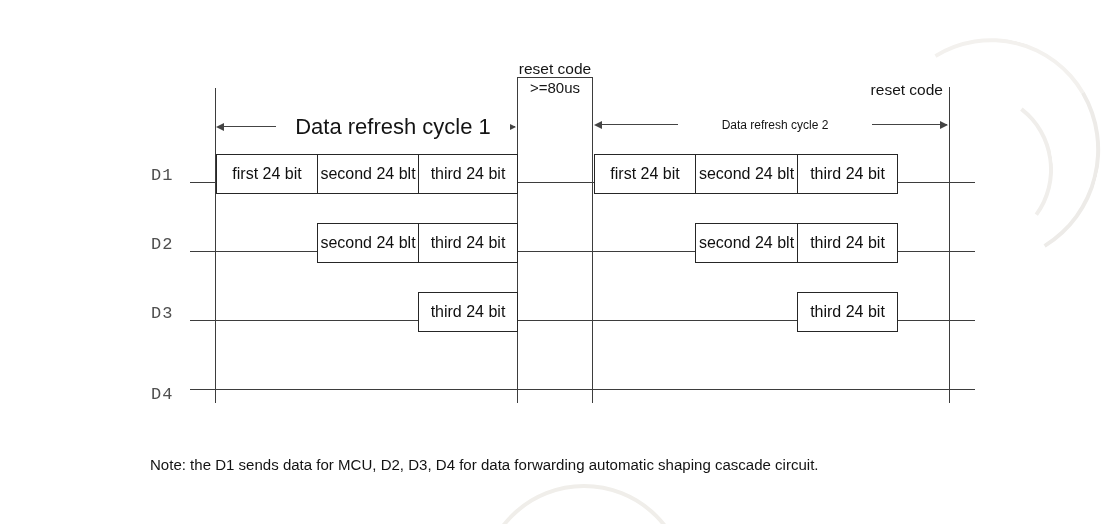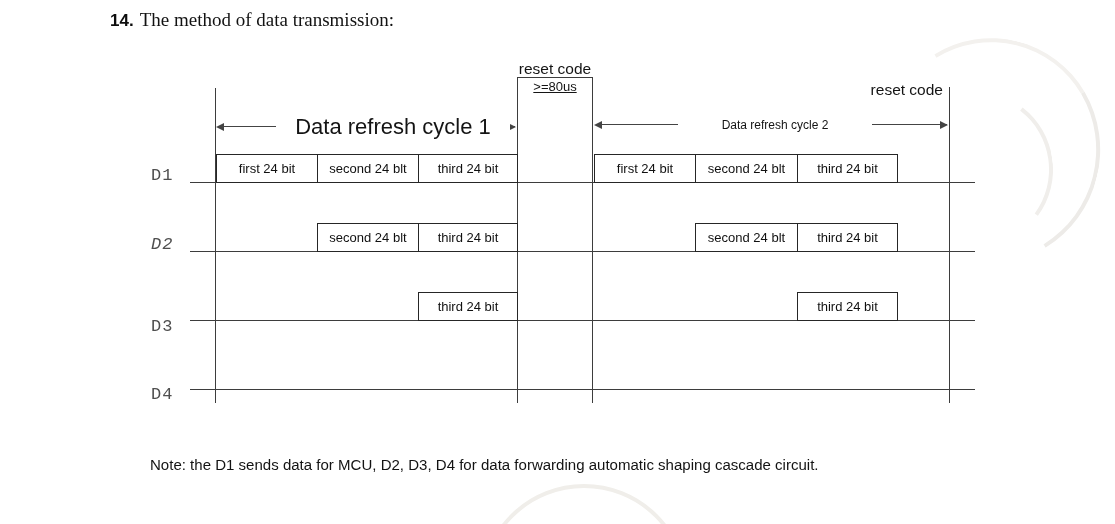--- a/index.html
+++ b/index.html
@@ -14,48 +14,45 @@
   #wm1{left:880px;top:38px;width:212px;height:218px;border:4px solid transparent;
        border-right-color:#edebe8;border-top-color:#f3f1ee;transform:rotate(14deg);}
   #wm2{left:903px;top:92px;width:142px;height:146px;border:4px solid transparent;
        border-right-color:#f0eeeb;transform:rotate(-8deg);}
   #wm3{left:480px;top:484px;width:200px;height:200px;border:4px solid #f0eeea;}
   
   .vline{position:absolute;width:1px;background:#3d3d3d;}
   .hline{position:absolute;height:1px;background:#3d3d3d;}
   .rowlabel{position:absolute;left:151px;font-family:"Liberation Mono",monospace;
             font-size:17px;color:#4f4f4f;letter-spacing:1px;}
-  .seg{position:absolute;height:29px;box-sizing:border-box;border:1.5px solid #262626;
+  .seg{position:absolute;height:40px;box-sizing:border-box;border:1.5px solid #262626;
        background:#fff;display:flex;align-items:center;justify-content:center;
-       font-size:13px;color:#101010;white-space:nowrap;}
+       font-size:16px;color:#101010;white-space:nowrap;}
   .cyclabel{position:absolute;height:19px;background:#fff;display:flex;align-items:center;
             justify-content:center;font-size:12px;color:#141414;white-space:nowrap;}
   .ah{position:absolute;width:0;height:0;border-top:4px solid transparent;border-bottom:4px solid transparent;}
   .ah-l{border-right:8px solid #444;}
   .ah-r{border-left:8px solid #444;}
   #resetbox{position:absolute;left:517px;top:77px;width:76px;height:326px;box-sizing:border-box;
             border-left:1px solid #3d3d3d;border-right:1px solid #3d3d3d;border-top:1px solid #3d3d3d;}
-  #resetbox .val{display:block;text-align:center;font-size:13px;color:#151515;padding-top:1px;text-decoration:underline;}
+  #resetbox .val{display:block;text-align:center;font-size:15px;color:#151515;padding-top:1px;}
   #reset-mid{position:absolute;left:503px;top:60px;width:104px;text-align:center;font-size:15.5px;color:#141414;}
   #reset-right{position:absolute;left:828px;top:81px;width:115px;text-align:right;font-size:15.5px;color:#141414;}
   #note{position:absolute;left:150px;top:456px;font-size:15.5px;color:#131313;
         transform:scaleX(0.97);transform-origin:left center;white-space:nowrap;}
 </style>
 </head>
 <body>
 
 <div id="page">
 
   <div class="wm" id="wm1"></div>
   <div class="wm" id="wm2"></div>
   <div class="wm" id="wm3"></div>
 
-  <div id="title">
-    <span class="num">14.</span><span class="txt">The method of data transmission:</span>
-  </div>
 
   <div>
 
     <div class="vline" style="left:215px;top:88px;height:315px;"></div>
     <div class="vline" style="left:949px;top:87px;height:316px;"></div>
 
     <div id="resetbox">
       <span class="val">&gt;=80us</span>
     </div>
     <div id="reset-mid">reset code</div>
@@ -70,22 +67,22 @@
     <div class="ah ah-l" style="left:216px;top:122.5px;"></div>
     <div class="ah ah-r" style="left:508px;top:122.5px;"></div>
     <div class="cyclabel" style="left:276px;top:117px;width:234px;font-size:22px;">Data refresh cycle 1</div>
 
     <div class="hline" style="left:597px;top:124px;width:350px;background:#444;"></div>
     <div class="ah ah-l" style="left:594px;top:120.5px;"></div>
     <div class="ah ah-r" style="left:940px;top:120.5px;"></div>
     <div class="cyclabel" style="left:678px;top:115px;width:194px;">Data refresh cycle 2</div>
 
     <div class="rowlabel" style="top:166px;">D1</div>
-    <div class="rowlabel" style="top:235px;font-style:italic;">D2</div>
-    <div class="rowlabel" style="top:317px;">D3</div>
+    <div class="rowlabel" style="top:235px;">D2</div>
+    <div class="rowlabel" style="top:304px;">D3</div>
     <div class="rowlabel" style="top:385px;">D4</div>
 
     <div class="seg" style="left:216px;top:154px;width:102px;">first 24 bit</div>
     <div class="seg" style="left:317px;top:154px;width:102px;">second 24 blt</div>
     <div class="seg" style="left:418px;top:154px;width:100px;">third 24 bit</div>
 
     <div class="seg" style="left:594px;top:154px;width:102px;">first 24 bit</div>
     <div class="seg" style="left:695px;top:154px;width:103px;">second 24 blt</div>
     <div class="seg" style="left:797px;top:154px;width:101px;">third 24 bit</div>
 

